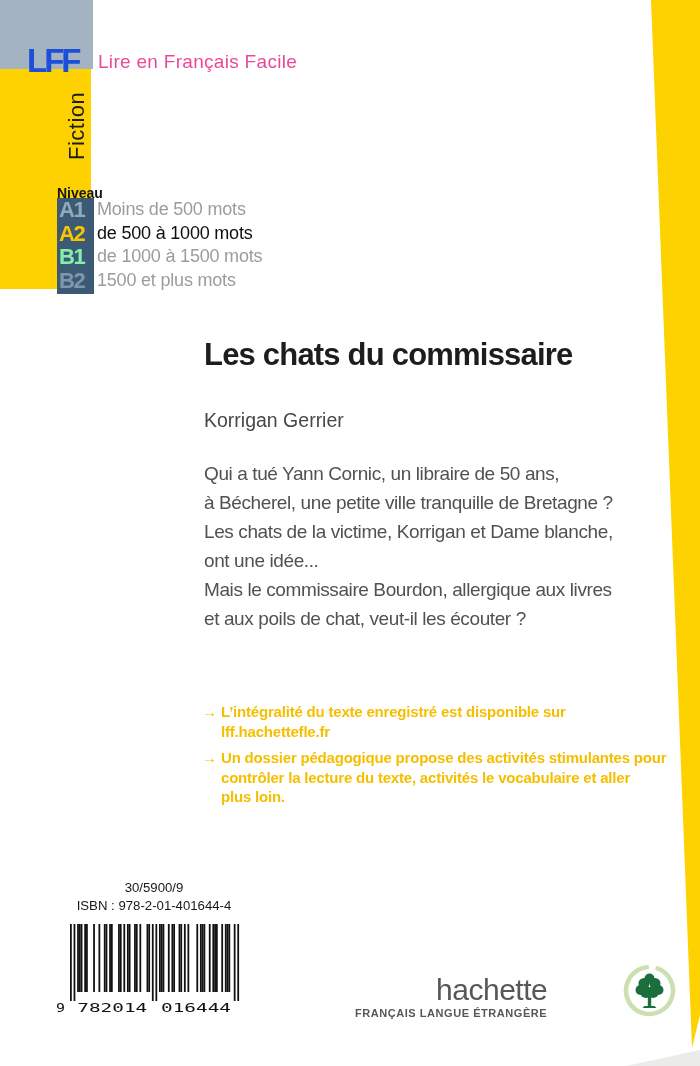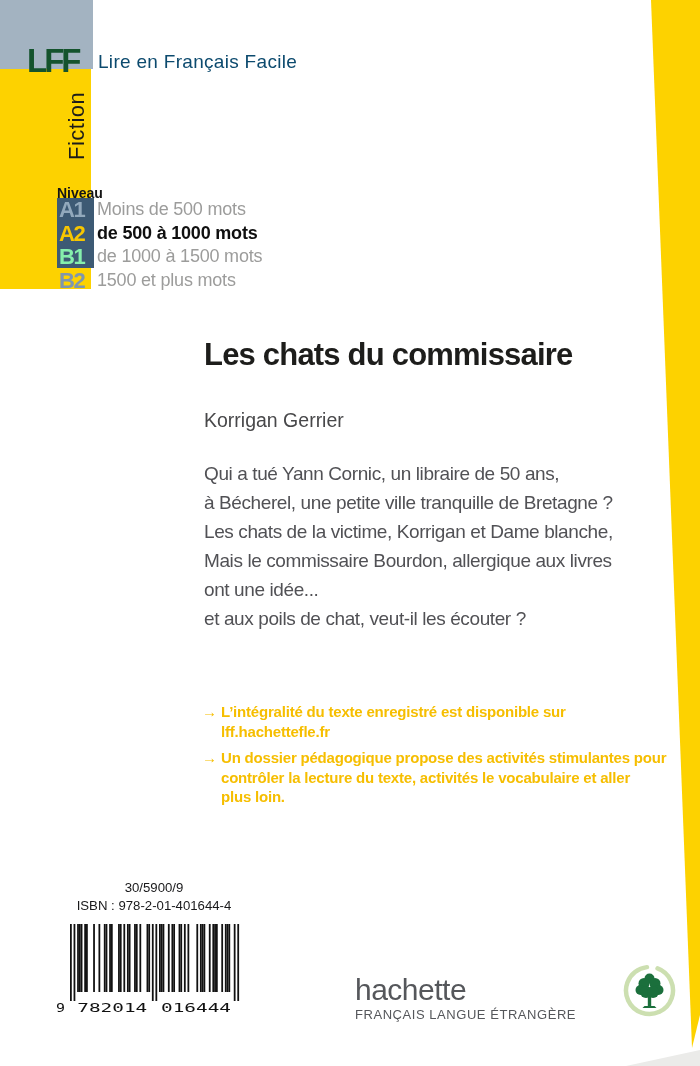--- a/index.html
+++ b/index.html
@@ -6,55 +6,55 @@
   #page{
     position:relative;width:700px;height:1066px;background:#ffffff;
     overflow:hidden;font-family:"Liberation Sans",sans-serif;
     -webkit-font-smoothing:antialiased;
   }
   .abs{position:absolute;}
 
   
   .gray-square{left:0;top:0;width:93px;height:69px;background:var(--gray-blue-square,#a3b3c1);}
   .yellow-left{left:0;top:69px;width:91px;height:220px;background:var(--yellow,#fdd200);}
-  .lff{left:27px;top:44px;font-size:33px;line-height:1;font-weight:800;letter-spacing:-3px;color:#14532d;}
-  .tagline{left:98px;top:51px;font-size:19px;letter-spacing:.3px;color:#0c4a6e;}
+  .lff{left:27px;top:44px;font-size:33px;line-height:1;font-weight:800;letter-spacing:-3px;color:#1d4ed8;}
+  .tagline{left:98px;top:51px;font-size:19px;letter-spacing:.3px;color:#ec4899;}
   .fiction{
     left:64px;top:160px;transform:rotate(-90deg);transform-origin:0 0;
     font-size:22px;font-weight:500;letter-spacing:.5px;color:#1c1c1a;white-space:nowrap;
   }
 
   
   .niveau{left:57px;top:185px;font-size:14px;font-weight:bold;color:#141414;}
-  .level-box{left:57px;top:198px;width:37px;height:70px;background:var(--slate-box,#3d5a74);}
+  .level-box{left:57px;top:198px;width:37px;height:96px;background:var(--slate-box,#3d5a74);}
   .lvl{height:23.5px;line-height:23.5px;padding-left:2px;font-size:22px;font-weight:900;letter-spacing:-1.5px;}
   .level-descs{left:97px;top:198px;}
   .desc{height:23.5px;display:flex;align-items:center;font-size:18px;letter-spacing:-.2px;color:var(--label-gray,#9c9c9b);}
-  .desc.active{font-weight:bold;color:#0f0f0f;}
+  .desc.active{font-weight:normal;color:#0f0f0f;}
 
   
   .title{left:204px;top:337px;font-size:31px;font-weight:bold;letter-spacing:-.8px;color:var(--text-dark,#1d1d1b);}
   .author{left:204px;top:409px;font-size:19.5px;color:#48484a;}
   .synopsis{left:204px;top:459px;font-size:19px;line-height:29px;letter-spacing:-.4px;color:#515155;}
 
   
   .notes{left:202px;top:702px;width:478px;color:var(--accent-text,#f6be00);
          font-size:15px;font-weight:bold;line-height:19.5px;letter-spacing:-.2px;}
   .note{display:flex;}
   .note + .note{margin-top:7px;}
   .note .arrow{width:19px;flex:0 0 19px;}
 
   
   .printref{left:70px;top:879px;width:168px;text-align:center;font-size:13.2px;line-height:17.5px;color:#19191b;}
   .barcode{left:56px;top:924px;}
   .barcode svg{fill:#111;}
   .bc-digits{font-family:"DejaVu Sans Mono",monospace;font-size:13px;fill:#111;}
-  .publisher{left:355px;top:975px;color:#55575b;}
+  .publisher{left:355px;top:975px;color:#55575b;text-align:right;}
   .pub-name{font-size:30px;line-height:1;letter-spacing:-.5px;}
-  .pub-sub{margin-top:2px;font-size:13px;font-weight:normal;letter-spacing:.55px;}
+  .pub-sub{margin-top:2px;font-size:11px;font-weight:bold;letter-spacing:.55px;}
   .eco{left:621px;top:962px;width:57px;height:57px;}
   .overlay{left:0;top:0;width:700px;height:1066px;pointer-events:none;}
   .band{fill:var(--yellow,#fdd200);}
 </style>
 </head>
 <body>
 
 <div id="page">
 
   <div class="abs gray-square"></div>
@@ -76,22 +76,22 @@
     <div class="desc">de 1000 à 1500 mots</div>
     <div class="desc">1500 et plus mots</div>
   </div>
 
   <div class="abs title">Les chats du commissaire</div>
   <div class="abs author">Korrigan Gerrier</div>
   <div class="abs synopsis">
     <div>Qui a tué Yann Cornic, un libraire de 50 ans,</div>
     <div>à Bécherel, une petite ville tranquille de Bretagne ?</div>
     <div>Les chats de la victime, Korrigan et Dame blanche,</div>
+    <div>ont une idée...</div>
     <div>Mais le commissaire Bourdon, allergique aux livres</div>
-    <div>ont une idée...</div>
     <div>et aux poils de chat, veut-il les écouter ?</div>
   </div>
 
   <div class="abs notes">
     <div class="note">
       <span class="arrow">→</span>
       <div class="note-text">
         <div>L’intégralité du texte enregistré est disponible sur</div>
         <div>lff.hachettefle.fr</div>
       </div>

